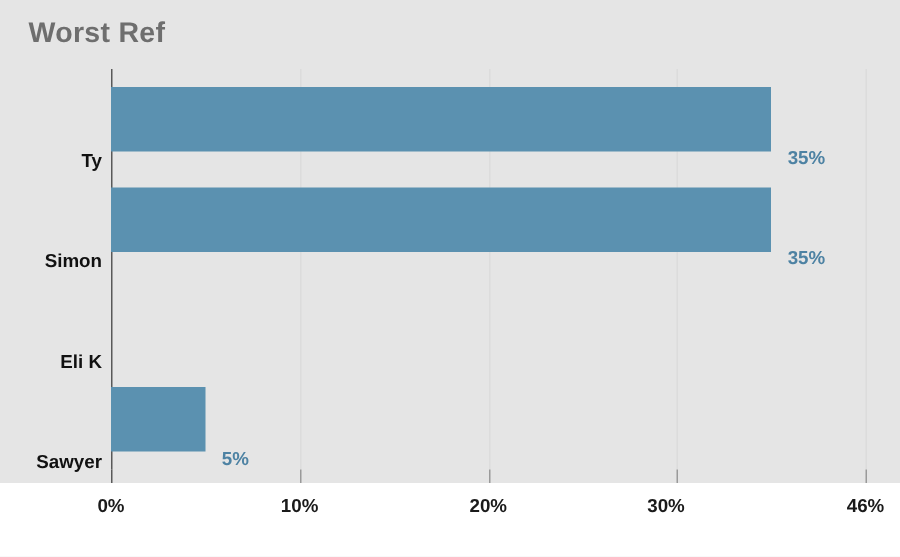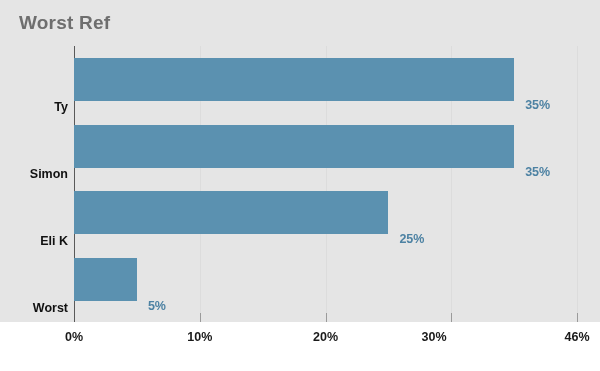--- a/index.html
+++ b/index.html
@@ -131,42 +131,38 @@
       <div class="gridline" style="left: 377.25px;"></div>
       <div class="gridline" style="left: 503px;"></div>
       <div class="bar-row" style="top: 11.875px; height: 43px;">
         <div class="bar" style="width: 440.125px; background: rgb(91, 145, 176);"></div>
         <div class="bar-value" style="left: 451.125px; color: rgb(77, 130, 163);">35%</div>
       </div>
       <div class="bar-row" style="top: 78.625px; height: 43px;">
         <div class="bar" style="width: 440.125px; background: rgb(91, 145, 176);"></div>
         <div class="bar-value" style="left: 451.125px; color: rgb(77, 130, 163);">35%</div>
       </div>
-      <div class="bar-row" style="top: 145.375px; height: 43px;">
-        <div class="bar" style="width: 314.375px; background: rgb(91, 145, 176);"></div>
-        <div class="bar-value" style="left: 325.375px; color: rgb(77, 130, 163);">25%</div>
-      </div>
       <div class="bar-row" style="top: 212.125px; height: 43px;">
         <div class="bar" style="width: 62.875px; background: rgb(91, 145, 176);"></div>
         <div class="bar-value" style="left: 73.875px; color: rgb(77, 130, 163);">5%</div>
       </div>
     </div>
 
   <div id="axis-layer">
       <div class="tick-mark zero" style="left: 74px;"></div>
       <div class="tick-label" style="left: 74px;">0%</div>
       <div class="tick-mark" style="left: 199.75px;"></div>
       <div class="tick-label" style="left: 199.75px;">10%</div>
       <div class="tick-mark" style="left: 325.5px;"></div>
       <div class="tick-label" style="left: 325.5px;">20%</div>
       <div class="tick-mark" style="left: 451.25px;"></div>
-      <div class="tick-label" style="left: 434px;">30%</div>
+      <div class="tick-label" style="left: 444px;">30%</div>
       <div class="tick-mark" style="left: 577px;"></div>
       <div class="tick-label" style="left: 577px;">46%</div>
     </div>
   <div id="labels-layer">
       <div class="cat-label" style="top: 79.375px;">Ty</div>
       <div class="cat-label" style="top: 146.125px;">Simon</div>
       <div class="cat-label" style="top: 212.875px;">Eli K</div>
-      <div class="cat-label" style="top: 279.625px;">Worst</div>
+      <div class="cat-label" style="top: 279.625px;">Sawyer</div>
     </div>
 
 </div>
 
 </body></html>

